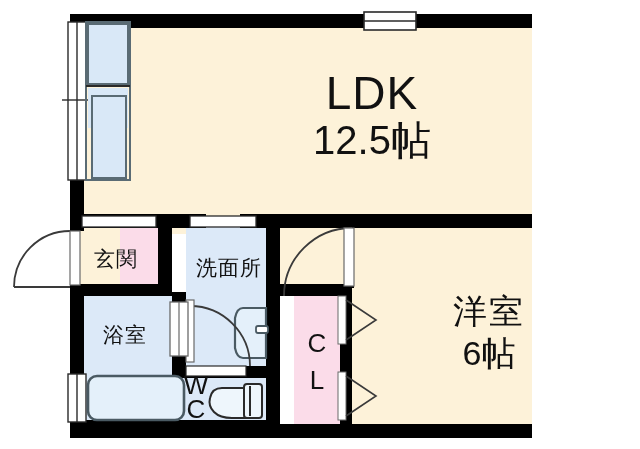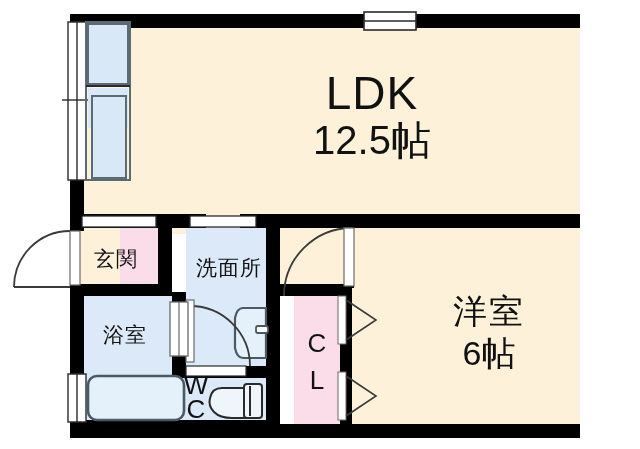--- a/index.html
+++ b/index.html
@@ -5,21 +5,21 @@
   html, body {
     margin: 0;
     padding: 0;
     background: #ffffff;
   }
   body {
     font-family: "Liberation Sans", "DejaVu Sans", sans-serif;
   }
   #floorplan-root {
     position: relative;
-    width: 580px;
+    width: 532px;
     height: 449px;
     background: #ffffff;
     overflow: hidden;
   }
   #floorplan-svg {
     position: absolute;
     left: 0;
     top: 0;
     width: 640px;
     height: 449px;

